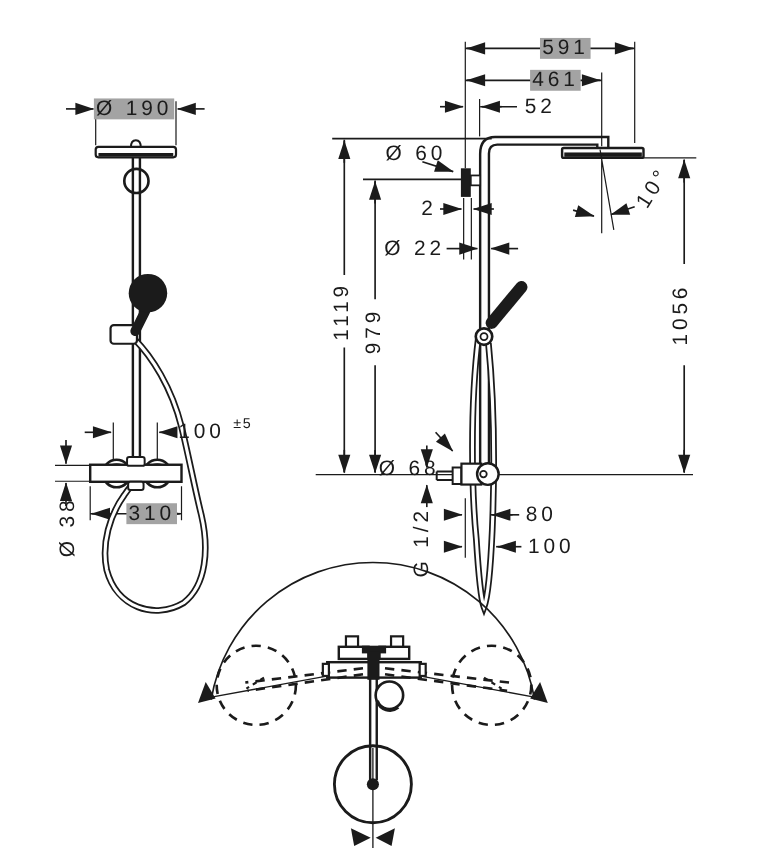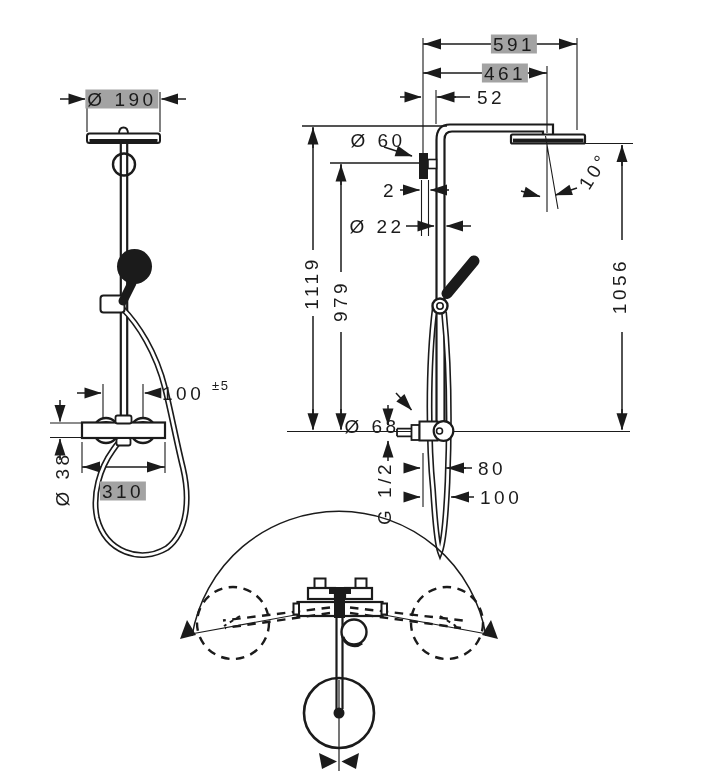--- a/index.html
+++ b/index.html
@@ -167,21 +167,21 @@
     <rect class="bf" x="329" y="587" width="22" height="7"></rect>
     <rect class="bf" x="334" y="592" width="11" height="26"></rect>
     <circle class="wf" cx="354" cy="632" r="12.5" stroke-width="2.4"></circle>
     <path d="M343,637 A12,12 0 0 0 362,643" stroke-width="3"></path>
   </g>
 </svg>
 
   <span class="lbl bg" style="left:122px;top:99px;">Ø 190</span>
   <span class="lbl la" style="left:162px;top:393px;">100</span>
   <span class="lbl la sup" style="left:212px;top:385px;">±5</span>
-  <span class="lbl bg" style="left:123px;top:467px;margin-top:24px;">310</span>
+  <span class="lbl bg" style="left:138px;top:467px;">310</span>
   <span class="lbl r90" style="left:62px;top:479px;">Ø 38</span>
 
   <span class="lbl bg" style="left:514px;top:44px;">591</span>
   <span class="lbl bg" style="left:505px;top:73px;">461</span>
   <span class="lbl la" style="left:477px;top:97px;">52</span>
   <span class="lbl" style="left:378px;top:140px;">Ø 60</span>
   <span class="lbl ra" style="left:397px;top:190px;">2</span>
   <span class="lbl" style="left:377px;top:226px;text-align:center;">Ø 22</span>
   <span class="lbl r90" style="left:311px;top:283px;">1119</span>
   <span class="lbl r90" style="left:340px;top:301px;">979</span>

